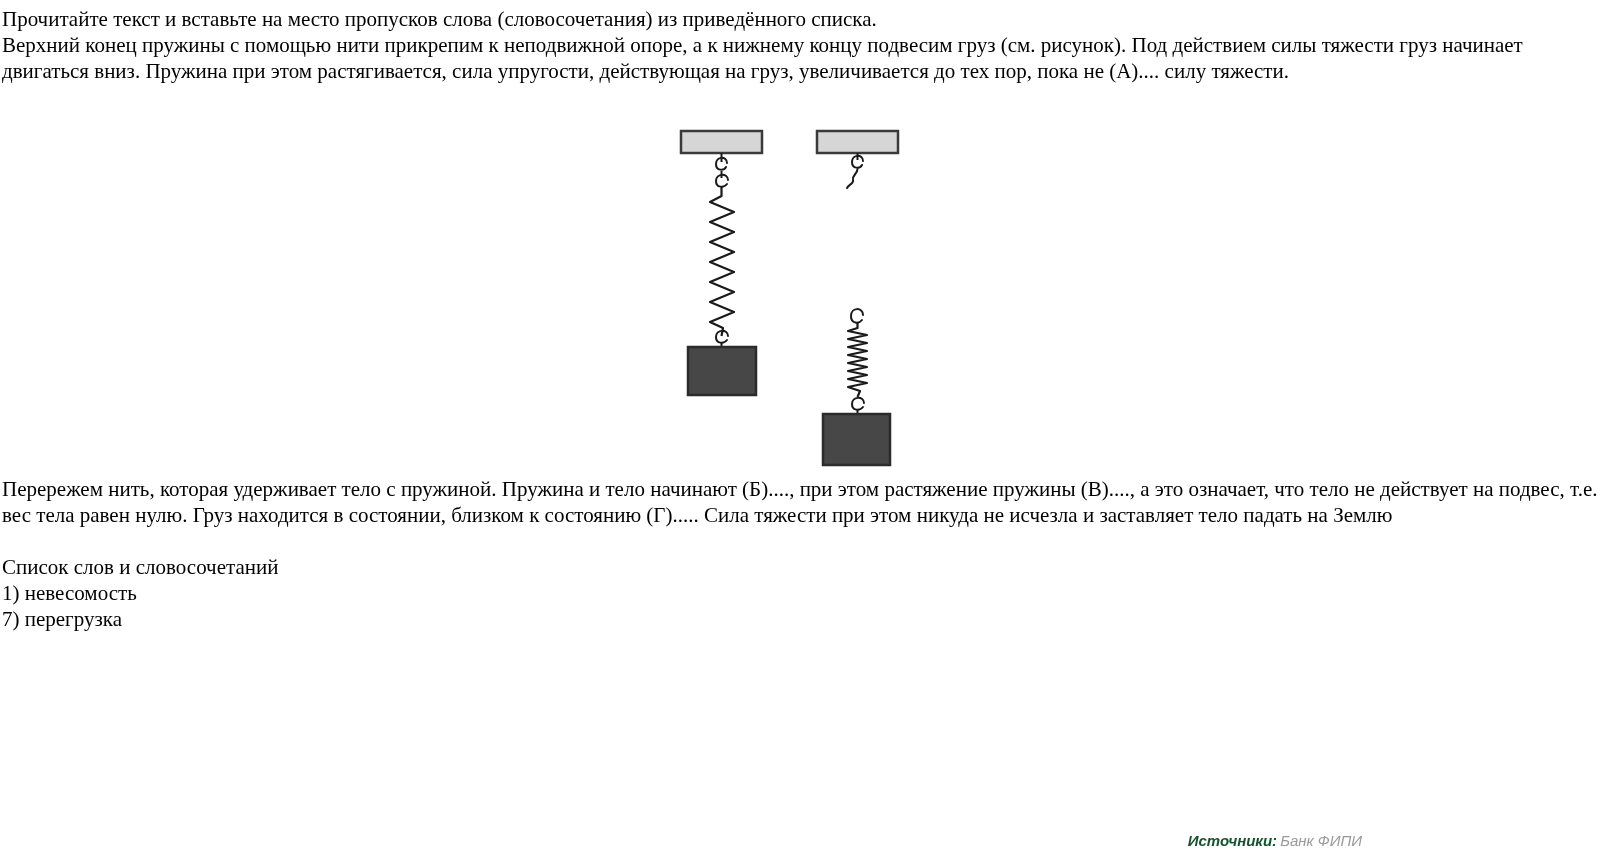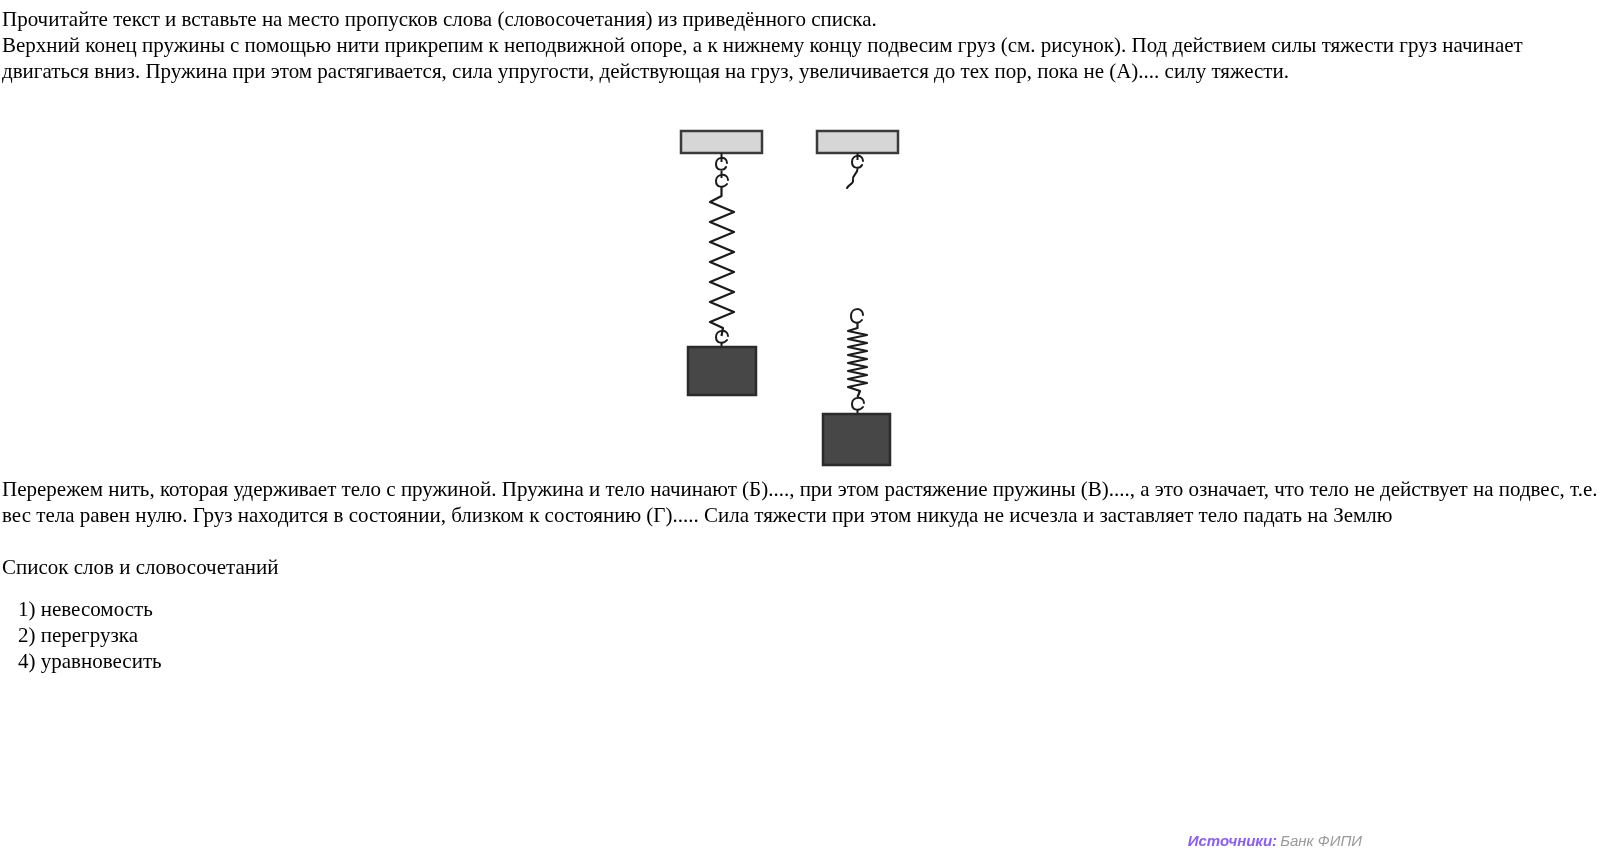--- a/index.html
+++ b/index.html
@@ -34,21 +34,21 @@
   #after-block { top: 476px; }
   #list-title  { top: 554px; }
   .word-list {
     position: absolute;
     left: 2px;
     top: 580px;
     width: 700px;
     font-size: 21px;
     line-height: 26px;
     list-style: none;
-    margin: 16px;
+    margin: 0;
     padding: 0;
   }
   .word-list li { white-space: nowrap; }
 
   
   #figure {
     position: absolute;
     left: 650px;
     top: 118px;
     width: 300px;
@@ -60,21 +60,21 @@
   #footer {
     position: absolute;
     right: 6px;
     bottom: 6px;
     font-family: "Liberation Sans", "DejaVu Sans", sans-serif;
     font-size: 15px;
     font-style: italic;
     white-space: nowrap;
   }
   #footer .src-label {
-    color: #8b5cf6;
+    color: #14532d;
     font-weight: bold;
   }
   #footer .src-value {
     color: #9a9a9a;
     font-weight: normal;
     margin-left: 3px;
   }
 </style>
 </head>
 <body>
@@ -135,21 +135,20 @@
       </g>
     </svg>
   </div>
 
   <div class="text-block" id="after-block">Перережем нить, которая удерживает тело с пружиной. Пружина и тело начинают (Б)...., при этом растяжение пружины (В)...., а это означает, что тело не действует на подвес, т.е. вес тела равен нулю. Груз находится в состоянии, близком к состоянию (Г)..... Сила тяжести при этом никуда не исчезла и заставляет тело падать на Землю</div>
 
   <div class="text-block" id="list-title">Список слов и словосочетаний</div>
 
   <ul class="word-list">
     <li>1) невесомость</li>
-    <li>2) перегрузка</li>
-    <li>4) уравновесить</li>
+    <li>7) перегрузка</li>
   </ul>
 
   <div id="footer">
     <span class="src-label">Источники:</span><span class="src-value">Банк ФИПИ</span>
   </div>
 
 </div>
 
 </body></html>

